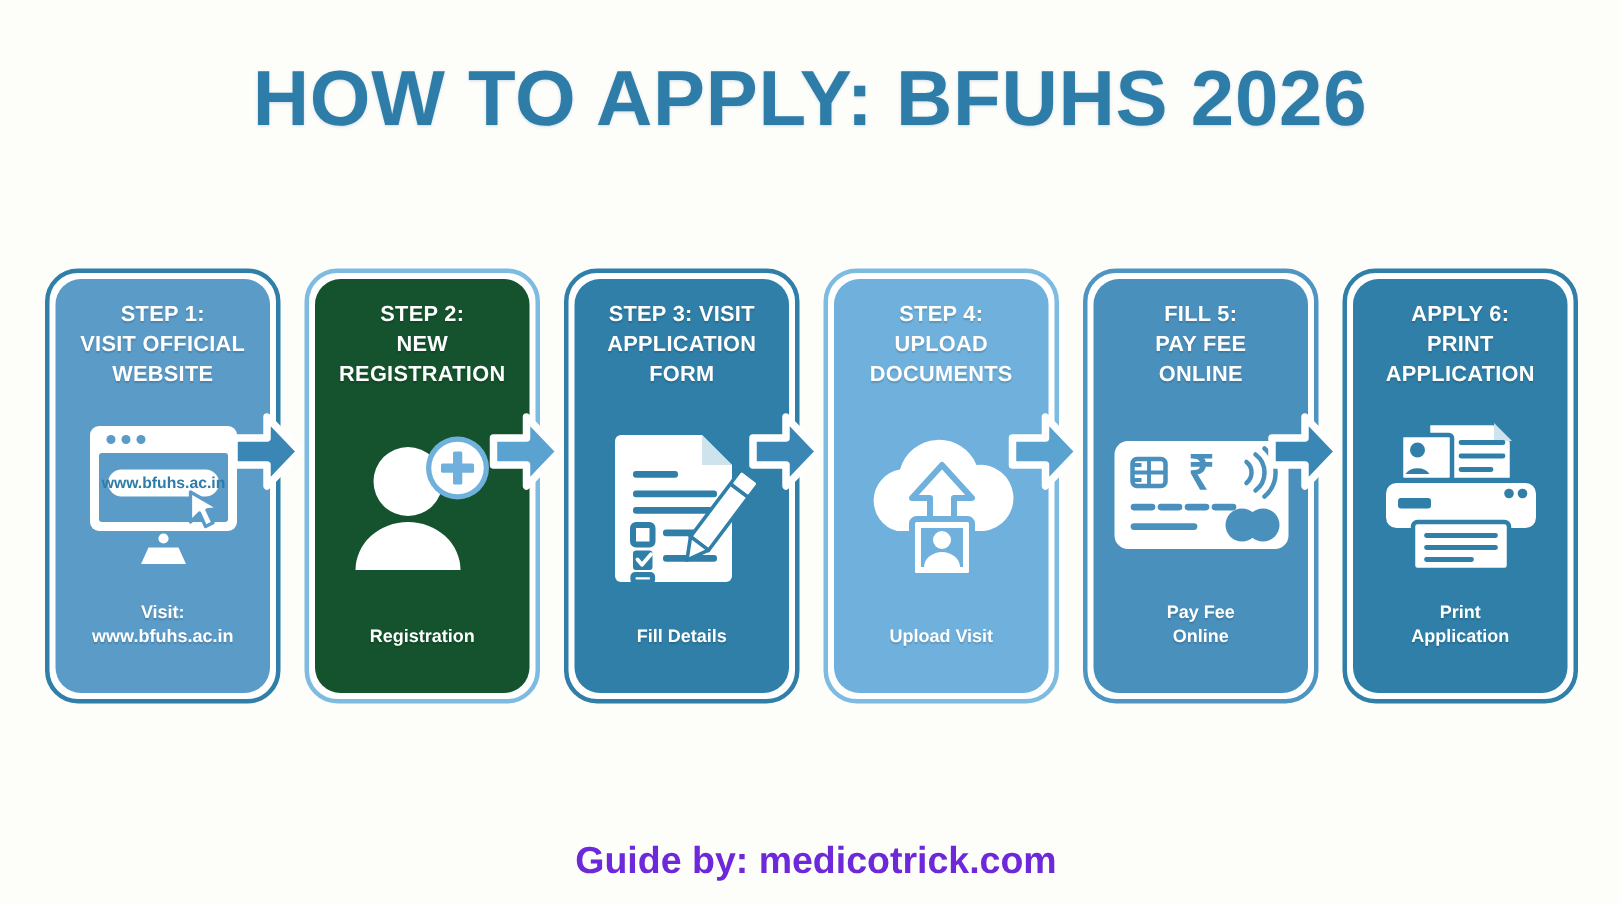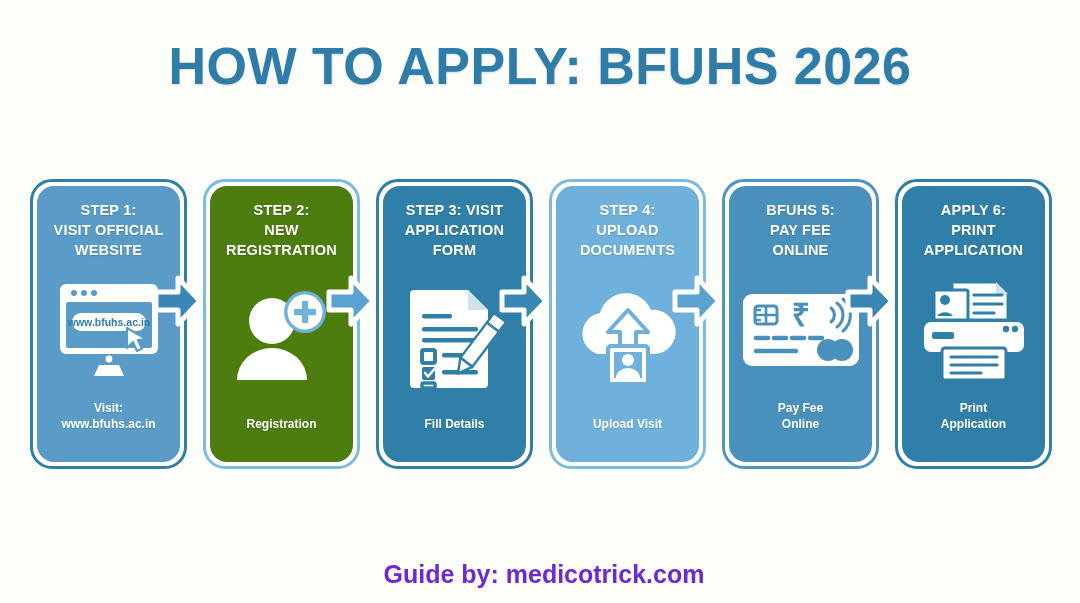--- a/index.html
+++ b/index.html
@@ -143,21 +143,21 @@
         </svg>
       </div>
       <div class="step-caption">
         <div>Visit:</div>
         <div>www.bfuhs.ac.in</div>
       </div>
     </div>
   </div>
 
   <div class="step light" style="left:173px;">
-    <div class="step-inner" style="background:#4d7c0f;">
+    <div class="step-inner" style="background:#14532d;">
       <div class="step-title">
         <div>STEP 2:</div>
         <div>NEW</div>
         <div>REGISTRATION</div>
       </div>
       <div class="icon-wrap">
         <svg width="110" height="100" viewBox="0 0 110 100">
           <circle cx="45" cy="33" r="23" fill="#ffffff"></circle>
           <path d="M10 92 a35 32 0 0 1 70 0 Z" fill="#ffffff"></path>
           <circle cx="78" cy="24" r="21" fill="#6fb1dc"></circle>
@@ -224,21 +224,21 @@
       </div>
       <div class="step-caption">
         <div>Upload Visit</div>
       </div>
     </div>
   </div>
 
   <div class="step mid" style="left:692px;">
     <div class="step-inner" style="background:#4a90bd;">
       <div class="step-title">
-        <div>BFUHS 5:</div>
+        <div>FILL 5:</div>
         <div>PAY FEE</div>
         <div>ONLINE</div>
       </div>
       <div class="icon-wrap">
         <svg width="124" height="80" viewBox="0 0 124 80">
           <rect x="4" y="4" width="116" height="72" rx="9" fill="#ffffff"></rect>
           <rect x="16" y="16" width="22" height="18" rx="3" fill="none" stroke="#4a90bd" stroke-width="3"></rect>
           <path d="M16 25 h22 M27 16 v18 M22 20 h-6 M22 30 h-6" stroke="#4a90bd" stroke-width="2.6" fill="none"></path>
           <text x="62" y="36" font-family="'Liberation Sans',sans-serif" font-size="32" font-weight="bold" fill="#4a90bd" text-anchor="middle">₹</text>
           <g stroke="#4a90bd" stroke-width="3" fill="none" stroke-linecap="round">

